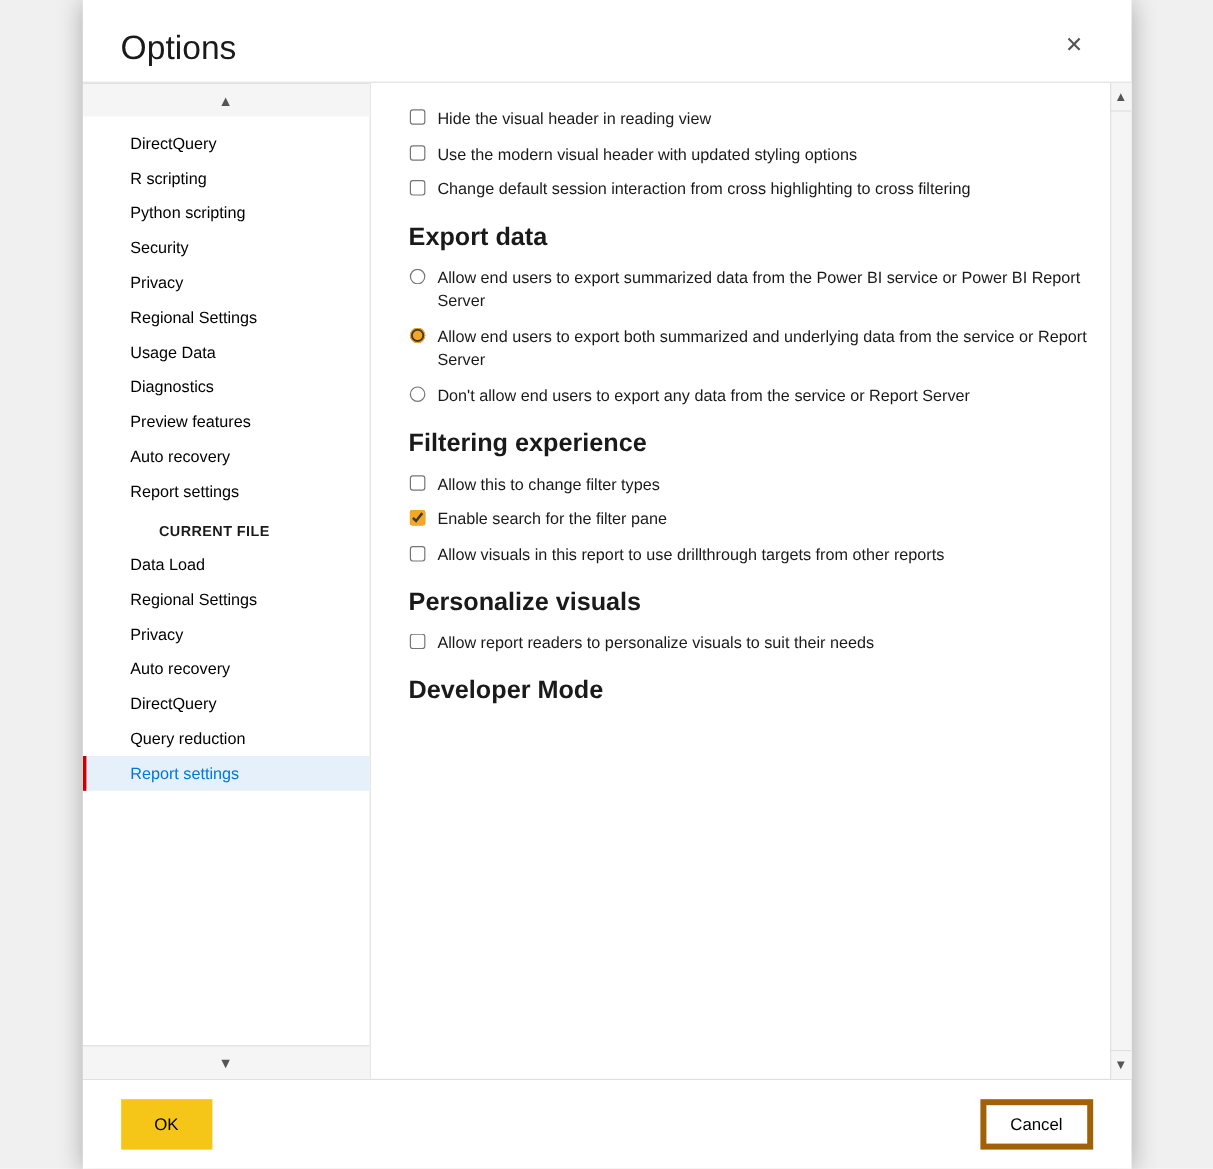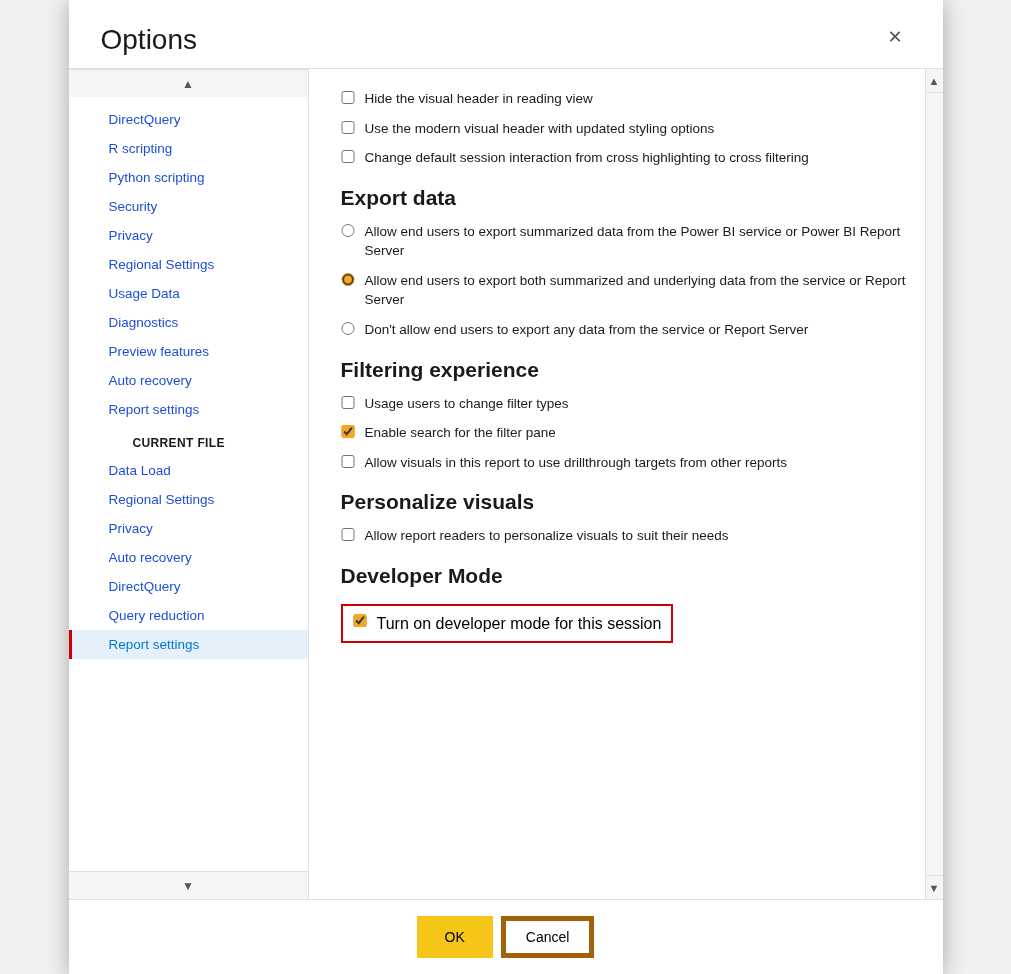--- a/index.html
+++ b/index.html
@@ -58,21 +58,21 @@
       flex: 1;
       overflow-y: auto;
       padding: 8px 0;
     }
     .sidebar-scroll::-webkit-scrollbar { width: 6px; }
     .sidebar-scroll::-webkit-scrollbar-thumb { background: #c0c0c0; }
     .sidebar-item {
       display: block;
       padding: 7px 16px 7px 40px;
       font-size: 13.5px;
-      color: #1d4ed8;
+      color: #000000;
       cursor: pointer;
       text-decoration: none;
       white-space: nowrap;
     }
     .sidebar-item.active {
       background: #e6f0fb;
       color: #0078d4;
       border-left: 3px solid #cc0000;
       padding-left: 37px;
     }
@@ -160,21 +160,21 @@
     }
     .developer-mode-box input[type="checkbox"] {
       margin-top: 2px;
       margin-right: 10px;
       min-width: 14px;
       accent-color: #f5a623;
     }
     .dialog-footer {
       padding: 16px 32px;
       display: flex;
-      justify-content: center;
+      justify-content: space-between;
       gap: 8px;
       border-top: 1px solid #e0e0e0;
     }
     .btn-ok {
       background: #f5c518;
       border: none;
       padding: 8px 28px;
       font-size: 14px;
       cursor: pointer;
       font-weight: 400;
@@ -258,34 +258,31 @@
                 <input type="radio" name="export" style="">
                 <span class="option-text">Allow end users to export summarized data from the Power BI service or Power BI Report Server</span>
               </div><div class="option-row">
                 <input type="radio" name="export" checked="" style="">
                 <span class="option-text">Allow end users to export both summarized and underlying data from the service or Report Server</span>
               </div><div class="option-row">
                 <input type="radio" name="export" style="">
                 <span class="option-text">Don't allow end users to export any data from the service or Report Server</span>
               </div><div class="section-heading">Filtering experience</div><div class="option-row">
                 <input type="checkbox" style="">
-                <span class="option-text">Usage users to change filter types</span>
+                <span class="option-text">Allow this to change filter types</span>
               </div><div class="option-row">
                 <input type="checkbox" checked="" style="">
                 <span class="option-text">Enable search for the filter pane</span>
               </div><div class="option-row">
                 <input type="checkbox" style="">
                 <span class="option-text">Allow visuals in this report to use drillthrough targets from other reports</span>
               </div><div class="section-heading">Personalize visuals</div><div class="option-row">
                 <input type="checkbox" style="">
                 <span class="option-text">Allow report readers to personalize visuals to suit their needs</span>
-              </div><div class="section-heading">Developer Mode</div><div class="developer-mode-box">
-                <input type="checkbox" checked="" style="">
-                <span class="option-text">Turn on developer mode for this session</span>
-              </div></div>
+              </div><div class="section-heading">Developer Mode</div></div>
         </div>
       </div>
     </div>
   </div>
 
   <div class="dialog-footer">
     <button class="btn-ok">OK</button>
     <button class="btn-cancel">Cancel</button>
   </div>
 </div>

